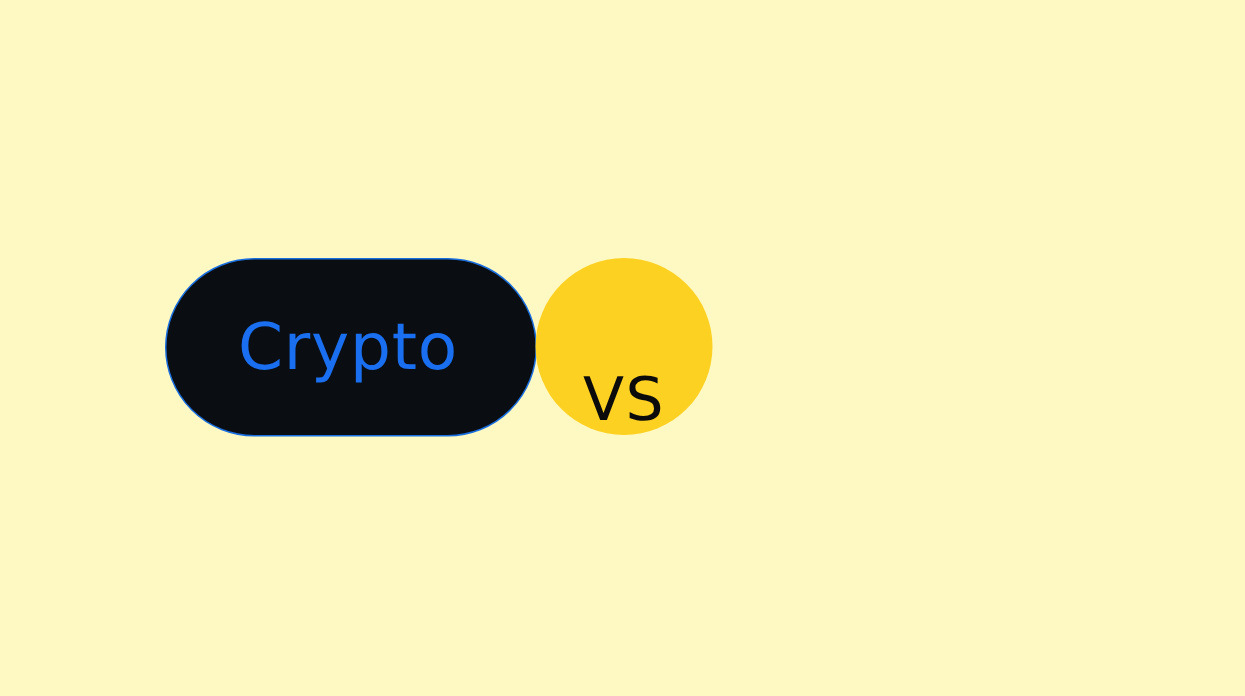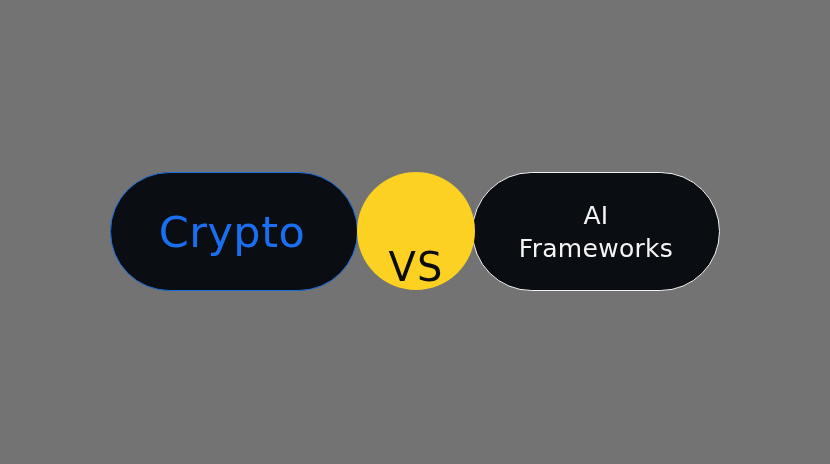--- a/index.html
+++ b/index.html
@@ -7,21 +7,21 @@
       padding: 0;
       width: 830px;
       height: 464px;
       overflow: hidden;
       background: #0a0e12;
     }
     .stage {
       position: relative;
       width: 830px;
       height: 464px;
-      background: #737373;
+      background: #fef9c3;
       font-family: "DejaVu Sans", "Liberation Sans", sans-serif;
     }
     .pill {
       position: absolute;
       top: 172px;
       height: 119px;
       box-sizing: border-box;
       border-radius: 60px;
       display: flex;
       align-items: center;
@@ -79,19 +79,13 @@
 
 <div class="stage">
   <div class="pill pill-left">
     <span class="label">Crypto</span>
   </div>
 
   <div class="vs">
     <span class="label">VS</span>
   </div>
 
-  <div class="pill pill-right">
-    <div class="label">
-      <span>AI</span>
-      <span>Frameworks</span>
-    </div>
-  </div>
 </div>
 
 </body></html>

